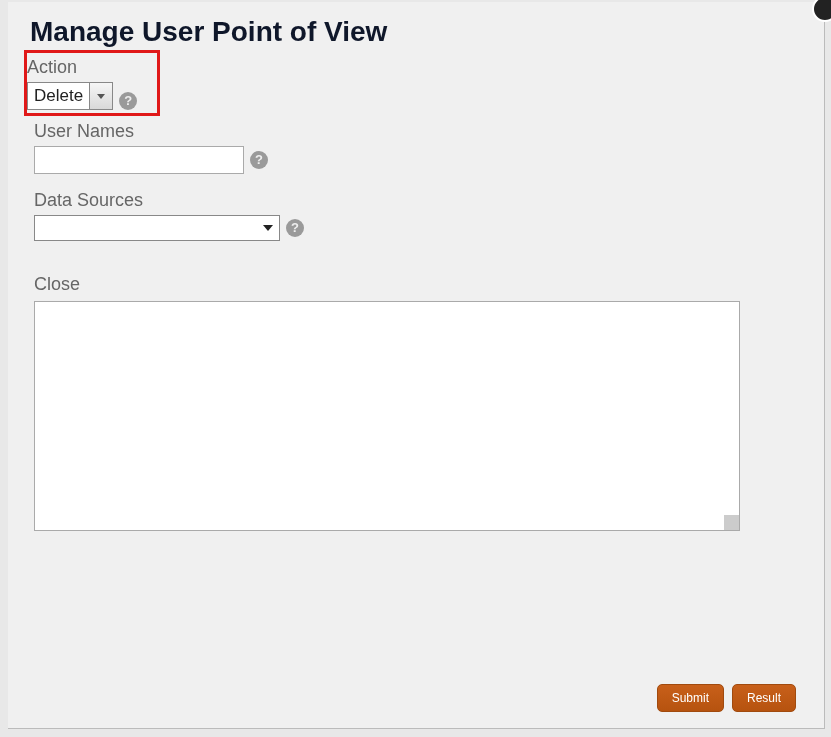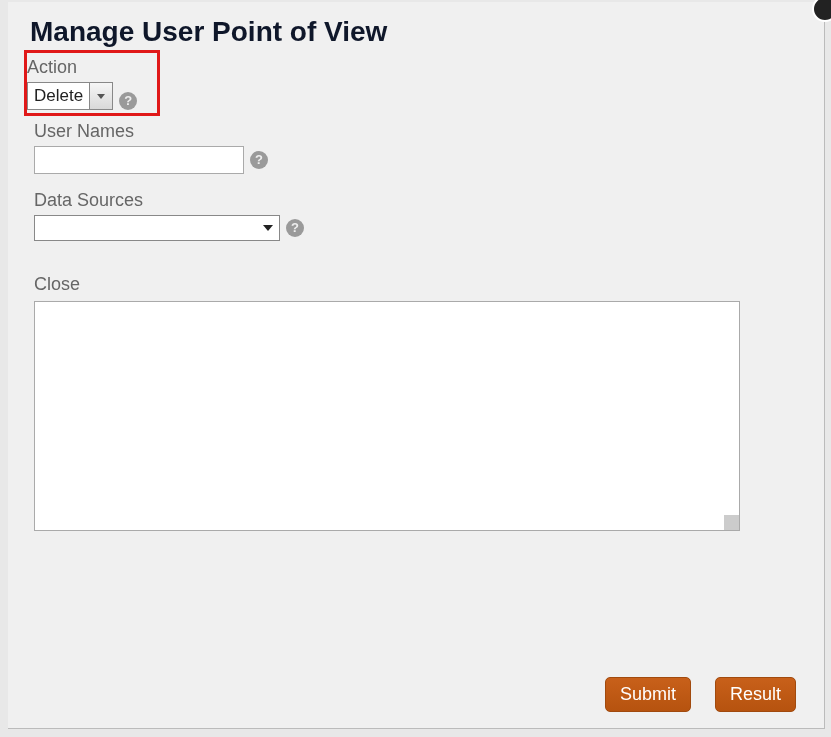--- a/index.html
+++ b/index.html
@@ -175,26 +175,25 @@
   .footer {
     position: absolute;
     right: 28px;
     bottom: 16px;
     display: flex;
     gap: 8px;
   }
   .btn {
     background: linear-gradient(#c8601a, #b6530f);
     color: #fff;
-    font-size: 18px;
+    font-size: 12px;
     border: 1px solid #a14a0e;
     border-radius: 5px;
     padding: 6px 14px;
     cursor: pointer;
-    margin-left: 16px;
   }
 </style>
 </head>
 <body>
 
 <div class="modal">
 
   <div class="close-ball"></div>
 
   <div class="title">Manage User Point of View</div>

